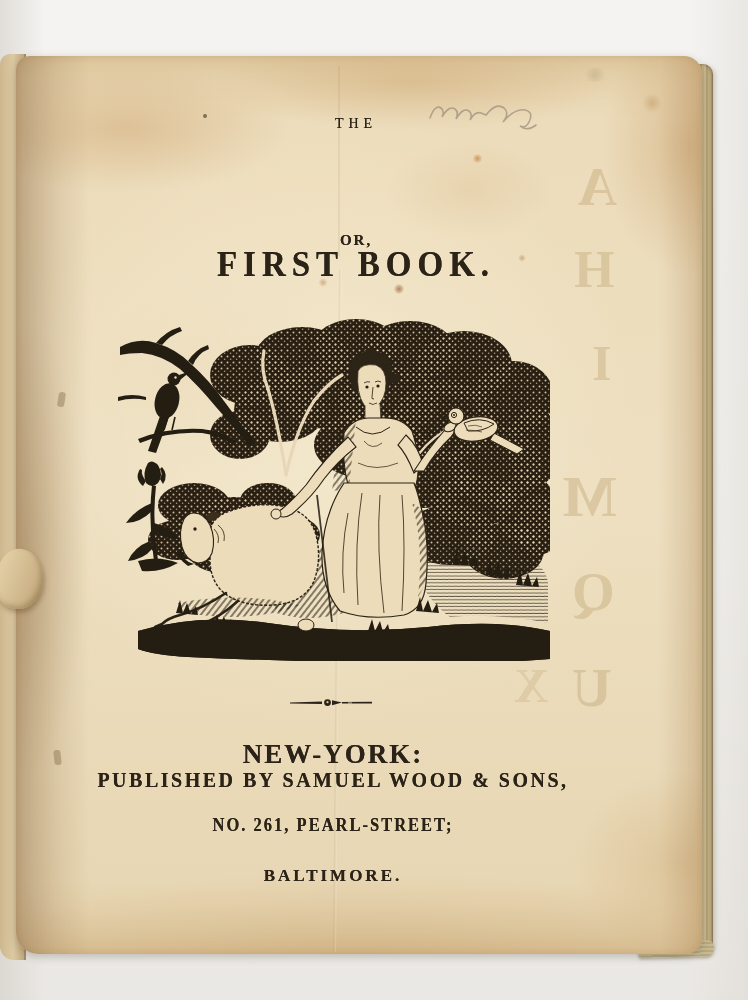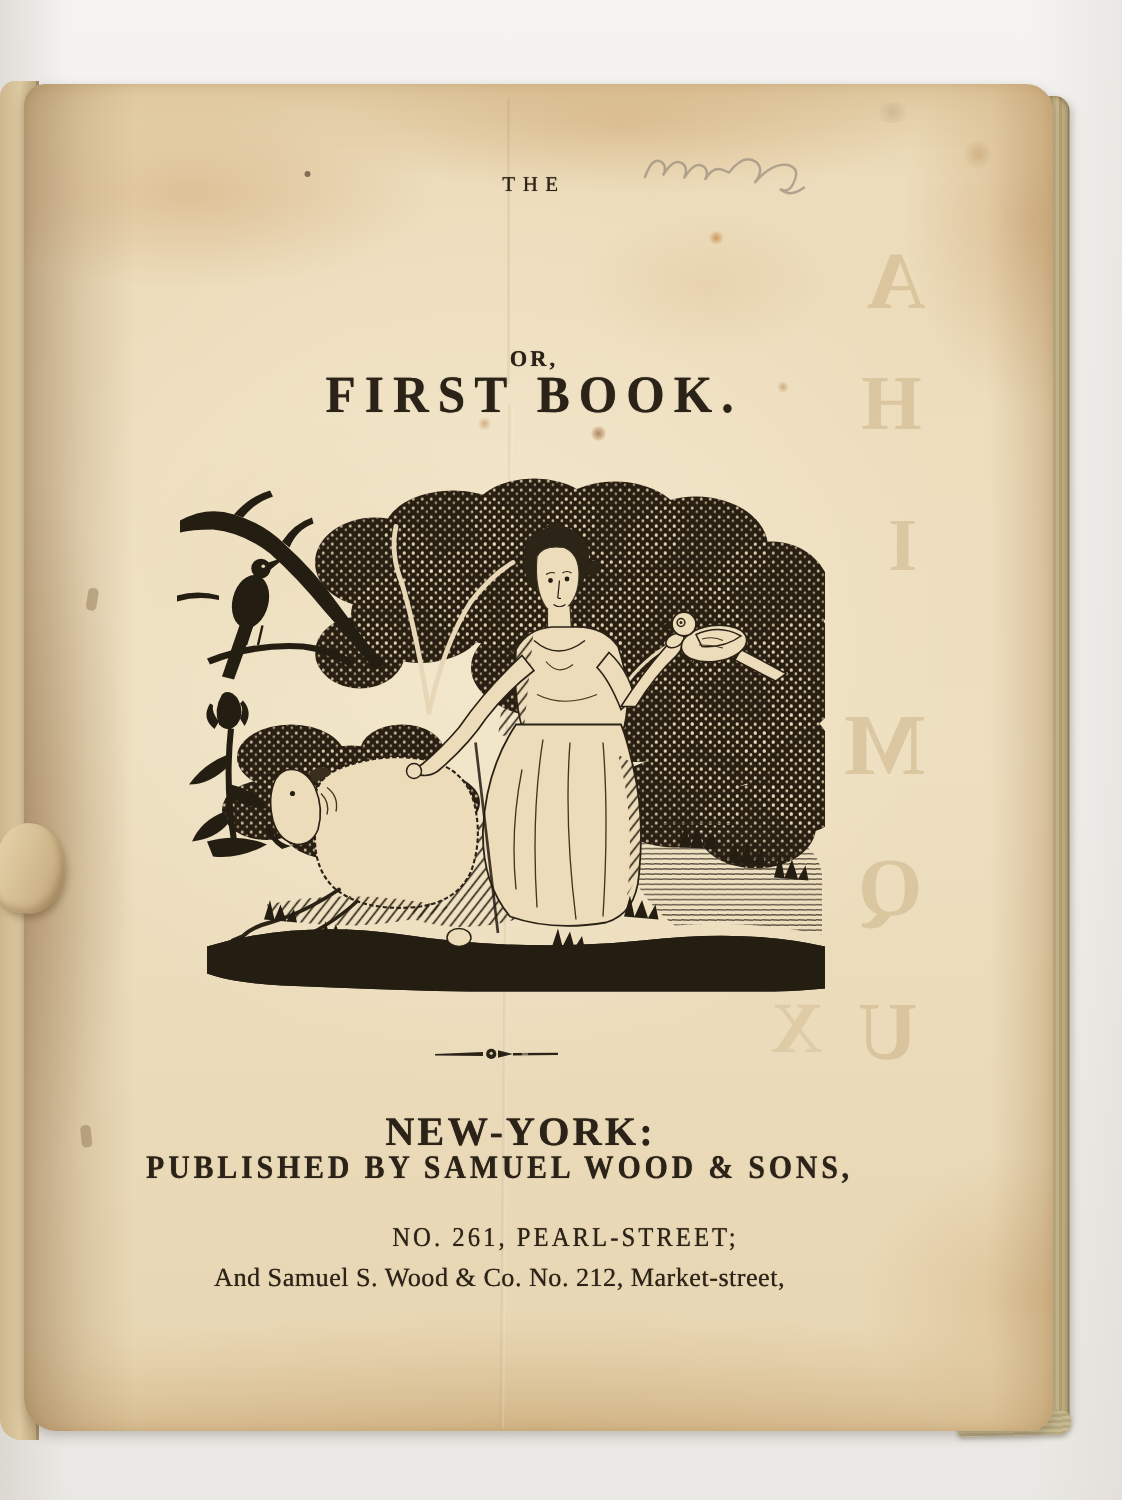--- a/index.html
+++ b/index.html
@@ -52,24 +52,24 @@
   .ink{color:#2b2318;text-shadow:0 0 .5px rgba(43,35,24,.85);}
   .tb{position:absolute;left:0;width:680px;text-align:center;}
   .kicker{top:60px;font-size:14px;font-weight:normal;letter-spacing:5px;}
   .title{top:86px;font-size:56px;font-weight:bold;font-style:italic;letter-spacing:0;
     display:block;}
   .title span{display:inline-block;transform:scaleY(1.14);}
   .or-line{top:176px;font-size:15px;font-weight:bold;letter-spacing:2px;}
   .subtitle{top:190px;font-size:33px;font-weight:bold;letter-spacing:6px;}
   .subtitle span{display:inline-block;transform:scaleY(1.06);}
   .imprint{position:absolute;left:0;width:634px;text-align:center;}
-  .city{top:683px;font-size:27px;letter-spacing:2px;font-weight:bold;margin-left:14px;}
+  .city{top:683px;font-size:27px;letter-spacing:2px;font-weight:bold;}
   .publisher{top:712px;font-size:20px;font-weight:bold;letter-spacing:2.5px;}
   .publisher span,.address span{display:inline-block;transform:scaleY(1.1);}
-  .address{top:759px;font-size:16.5px;font-weight:normal;letter-spacing:2px;padding-left:44px;}
+  .address{top:759px;font-size:16.5px;font-weight:bold;letter-spacing:2px;}
   .branch{top:785px;font-size:17.5px;letter-spacing:.3px;}
   .branch-city{top:810px;font-size:17px;font-weight:bold;letter-spacing:3px;}
   
   .ghost{position:absolute;font-weight:bold;color:#b2925c;opacity:.30;
     transform:scaleX(-1);font-family:"Liberation Serif","DejaVu Serif",serif;line-height:1;}
   .illu{position:absolute;left:102px;top:257px;width:432px;height:348px;}
   .pencil{position:absolute;left:406px;top:26px;width:150px;height:52px;opacity:.85;}
   .fox{position:absolute;border-radius:50%;}
   .f1{left:456px;top:98px;width:11px;height:9px;background:radial-gradient(circle,rgba(186,104,36,.6),rgba(186,104,36,0) 70%);}
   .f2{left:502px;top:198px;width:8px;height:8px;background:radial-gradient(circle,rgba(168,104,48,.45),rgba(168,104,48,0) 70%);}
@@ -283,21 +283,21 @@
       <circle cx="39.5" cy="6.6" r="3.4" fill="#2b2318"></circle>
       <circle cx="39.5" cy="6.2" r="1.1" fill="#d9c8a4"></circle>
       <polygon points="44,4.2 54,6.6 44,9.2" fill="#2b2318"></polygon>
       <polygon points="54,6 84,5.8 84,7.4 54,7.6" fill="#2b2318"></polygon>
       <rect x="60" y="5.2" width="4" height="3.2" fill="#d9c8a4" opacity=".5"></rect>
     </svg>
 
     <div class="imprint ink city">NEW-YORK:</div>
     <div class="imprint ink publisher"><span>PUBLISHED BY SAMUEL WOOD &amp; SONS,</span></div>
     <div class="imprint ink address"><span>NO. 261, PEARL-STREET;</span></div>
-    <div class="imprint ink branch">And Samuel S. Wood &amp; Co. No. 212, Market-street,</div>
+    <div class="imprint ink branch-city">BALTIMORE.</div>
 
     <div class="fox f1"></div>
     <div class="fox f2"></div>
     <div class="fox f3"></div>
     <div class="fox f4"></div>
     <div class="fox f5"></div>
     <div class="fox f6"></div>
     <div class="fox f7"></div>
   </div>
 

